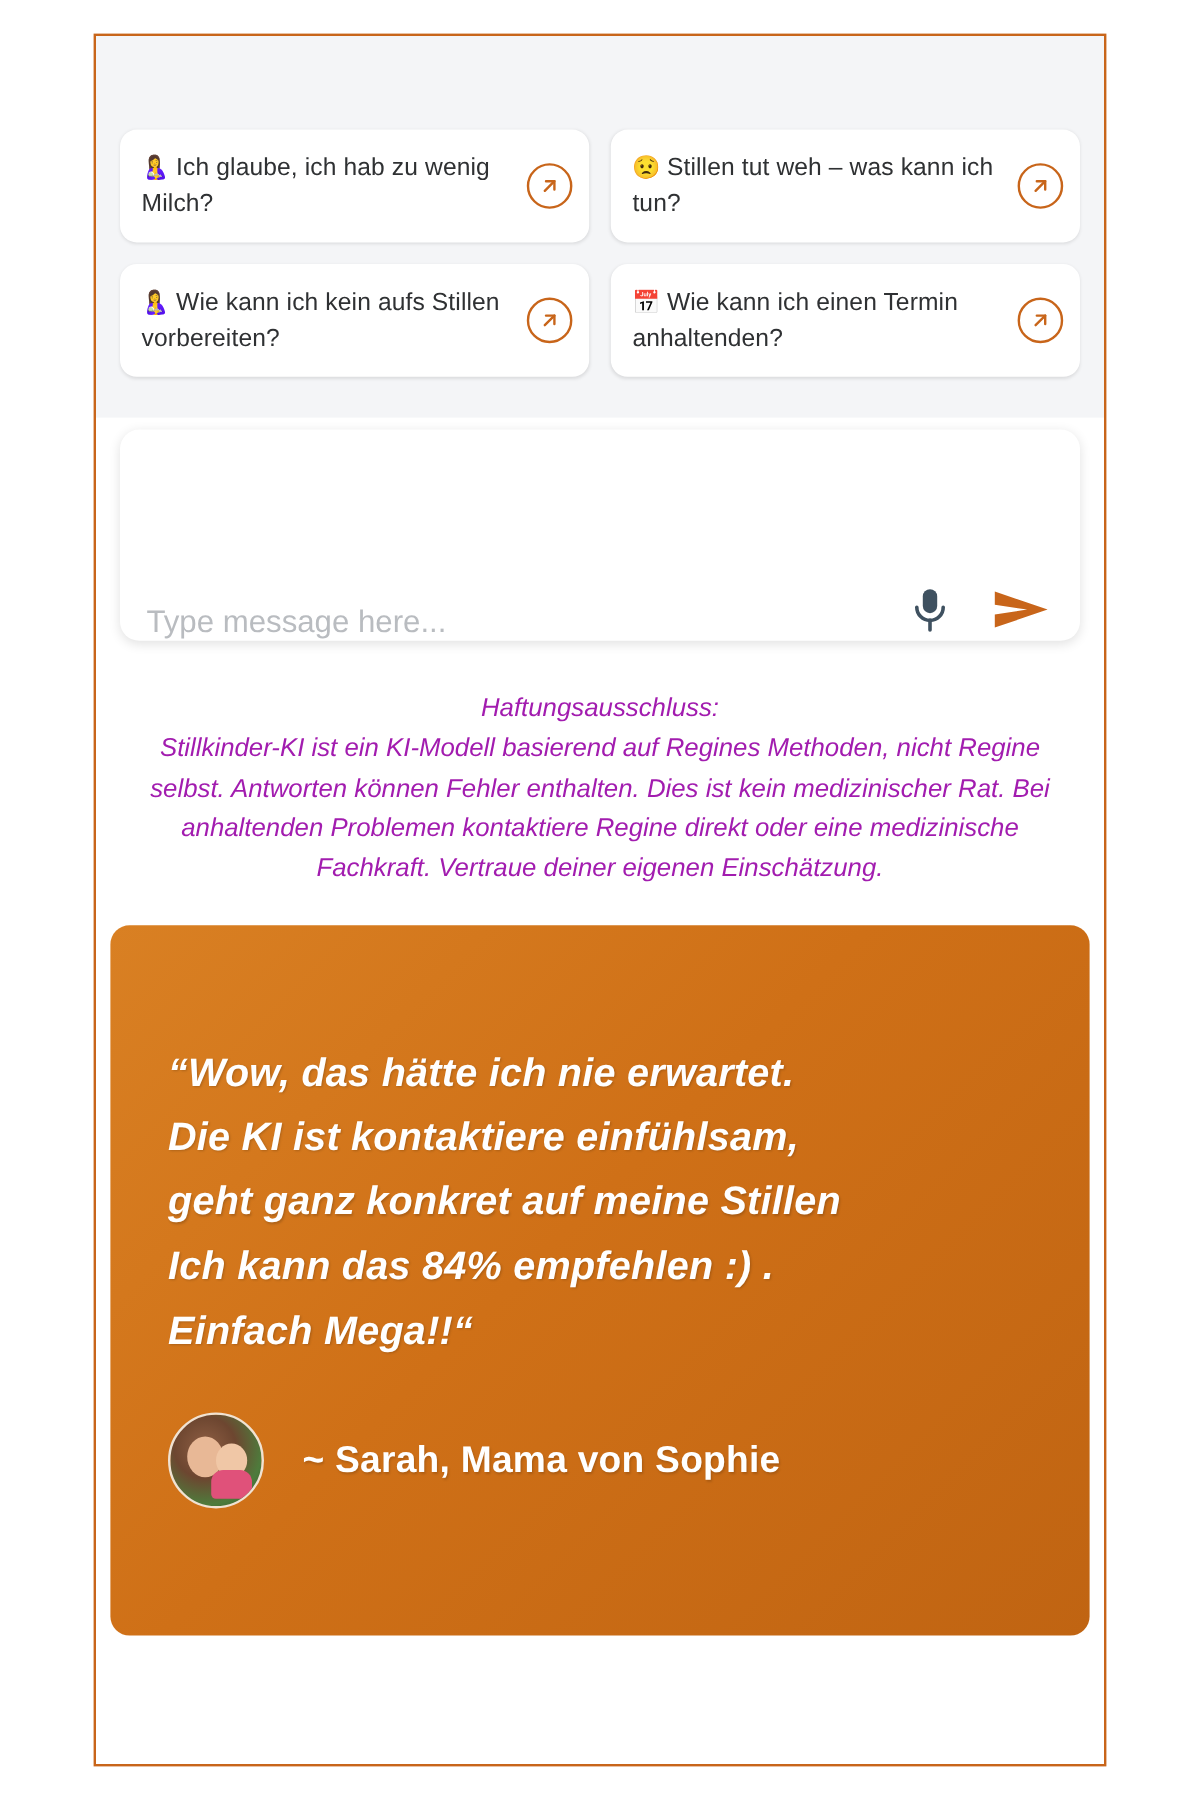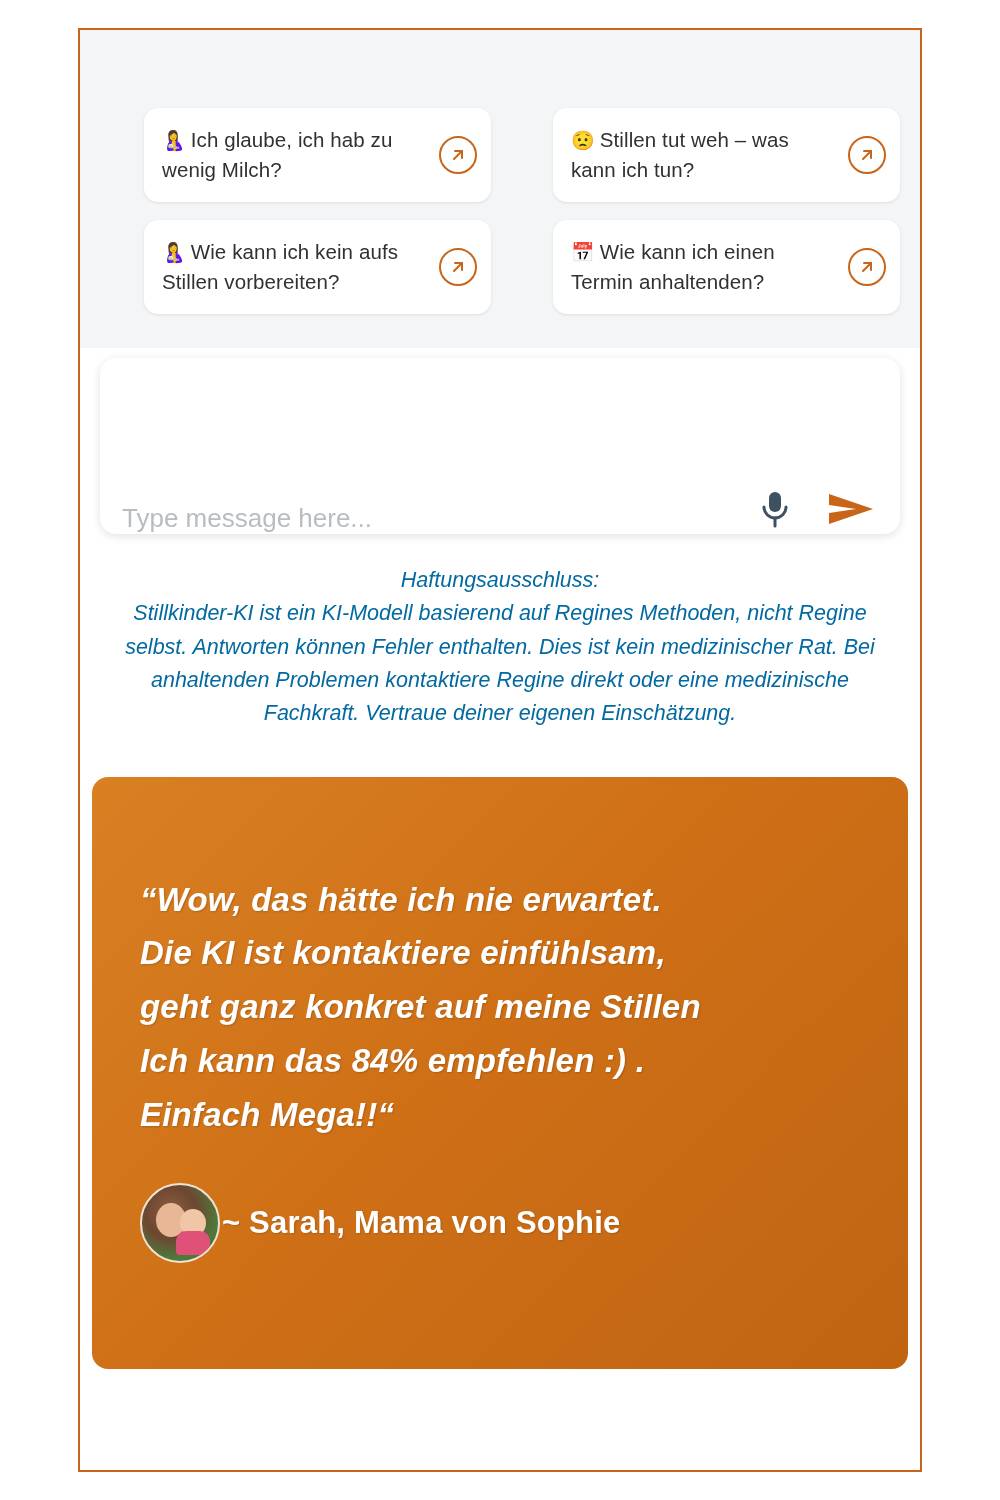--- a/index.html
+++ b/index.html
@@ -44,21 +44,20 @@
   .suggestion-card {
     background: #ffffff;
     border-radius: 14px;
     box-shadow: 0 1px 3px rgba(0,0,0,0.10);
     padding: 16px 14px 16px 18px;
     display: flex;
     align-items: center;
     justify-content: space-between;
     min-height: 62px;
     cursor: pointer;
-    margin-left: 44px;
   }
   .suggestion-text {
     font-size: 20.5px;
     color: #2f3133;
     line-height: 1.42;
     letter-spacing: 0.1px;
     padding-right: 10px;
   }
   .suggestion-emoji {
     font-size: 19px;
@@ -114,32 +113,32 @@
     align-items: center;
     gap: 34px;
     margin-top: -14px;
     padding-right: 6px;
   }
   .mic-icon { color: #3f5160; }
   .send-icon { color: #c8651a; }
 
   
   .disclaimer {
-    padding: 30px 26px 30px 26px;
+    padding: 40px 26px 30px 26px;
     text-align: center;
     font-style: italic;
     font-size: 21.5px;
     line-height: 1.55;
-    color: #0369a1;
+    color: #a21caf;
   }
   .disclaimer .d-title { display: block; }
 
   
   .testimonial {
-    margin: 16px 12px 0 12px;
+    margin: 0 12px 0 12px;
     border-radius: 16px;
     background: linear-gradient(135deg, #d98023 0%, #cf7017 45%, #c06412 100%);
     padding: 96px 56px 40px 48px;
     box-sizing: border-box;
     min-height: 592px;
     position: relative;
   }
   .testimonial-quote {
     color: #ffffff;
     font-size: 33px;
@@ -147,21 +146,21 @@
     font-style: italic;
     line-height: 1.63;
     letter-spacing: 0.2px;
     text-shadow: 1px 1px 2px rgba(0,0,0,0.18);
   }
   .testimonial-quote span { display: block; }
   .testimonial-author {
     margin-top: 42px;
     display: flex;
     align-items: center;
-    gap: 2px;
+    gap: 32px;
   }
   .avatar {
     width: 76px;
     height: 76px;
     border-radius: 50%;
     border: 2px solid #f0e2d2;
     background: radial-gradient(circle at 38% 36%, #8f5f44 0%, #6d4630 38%, #4e7b3c 70%, #2f5a2a 100%);
     position: relative;
     overflow: hidden;
     flex: 0 0 auto;

